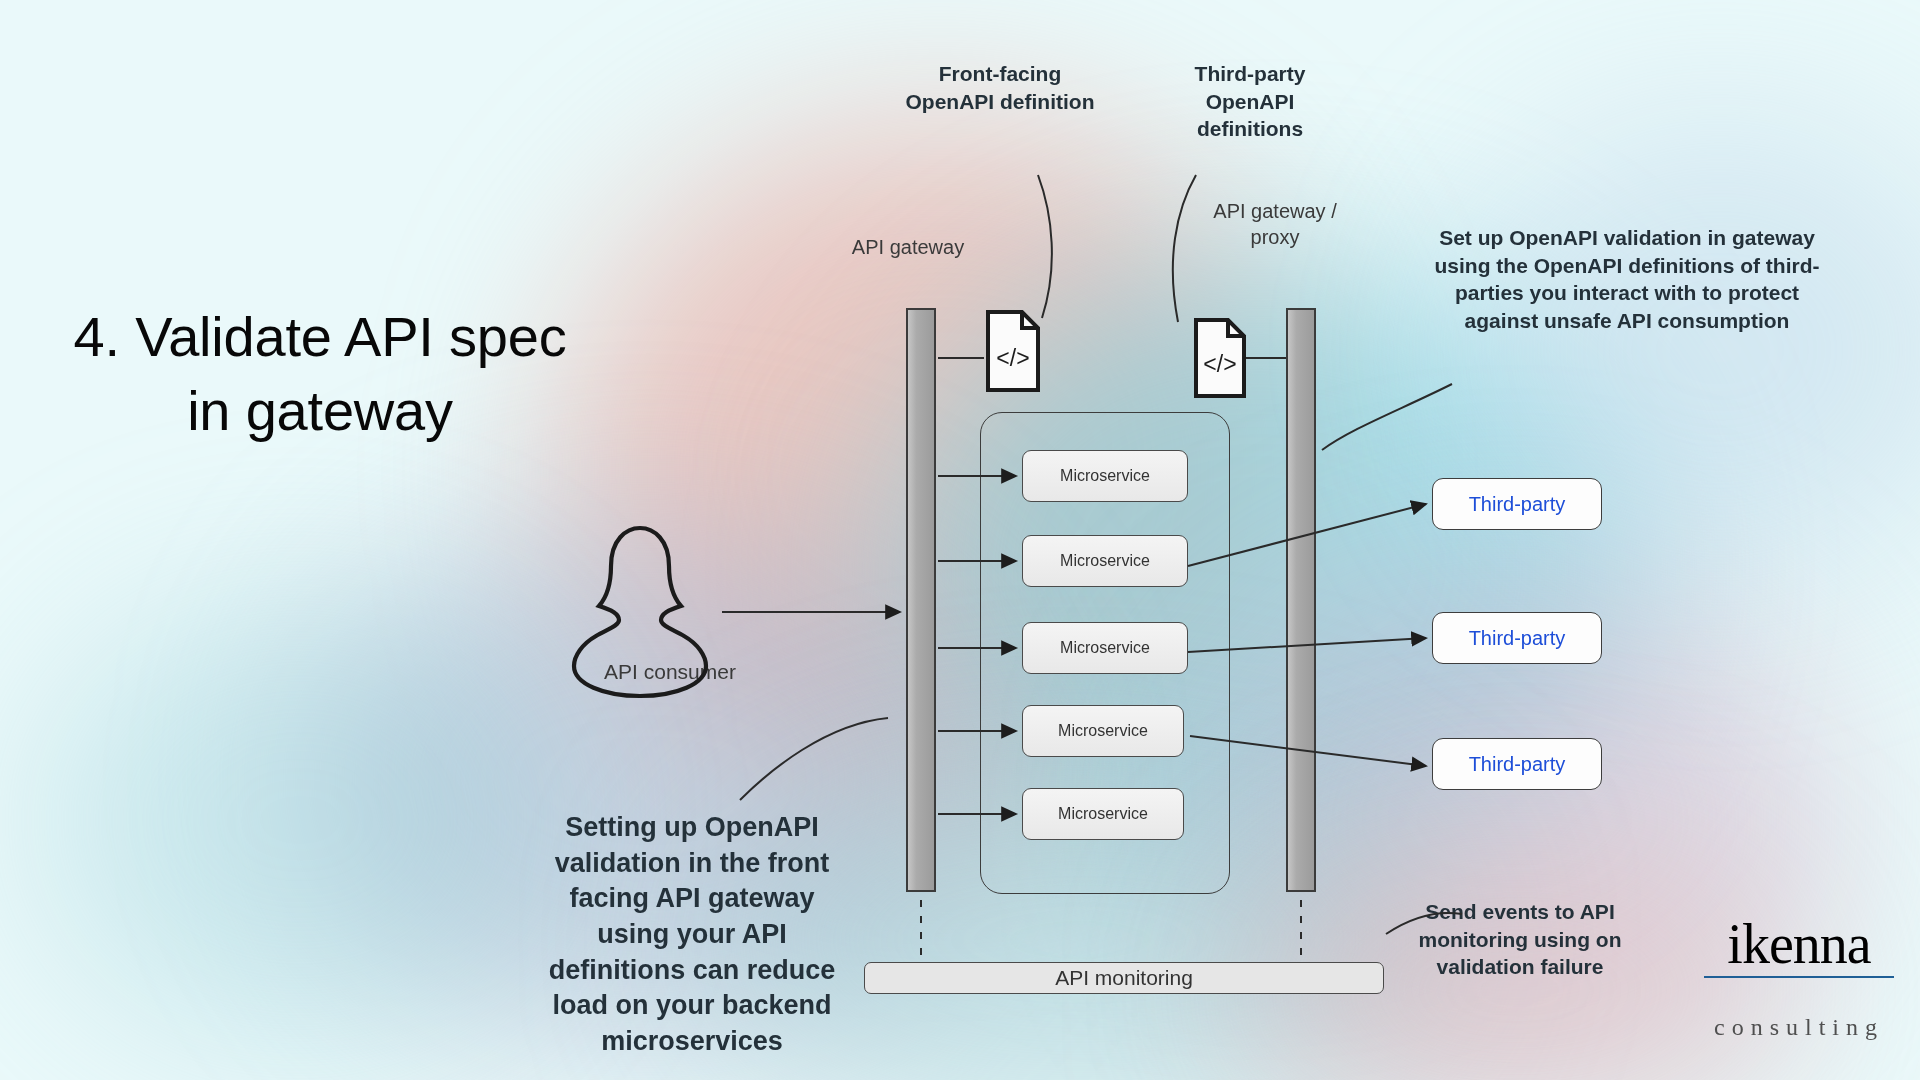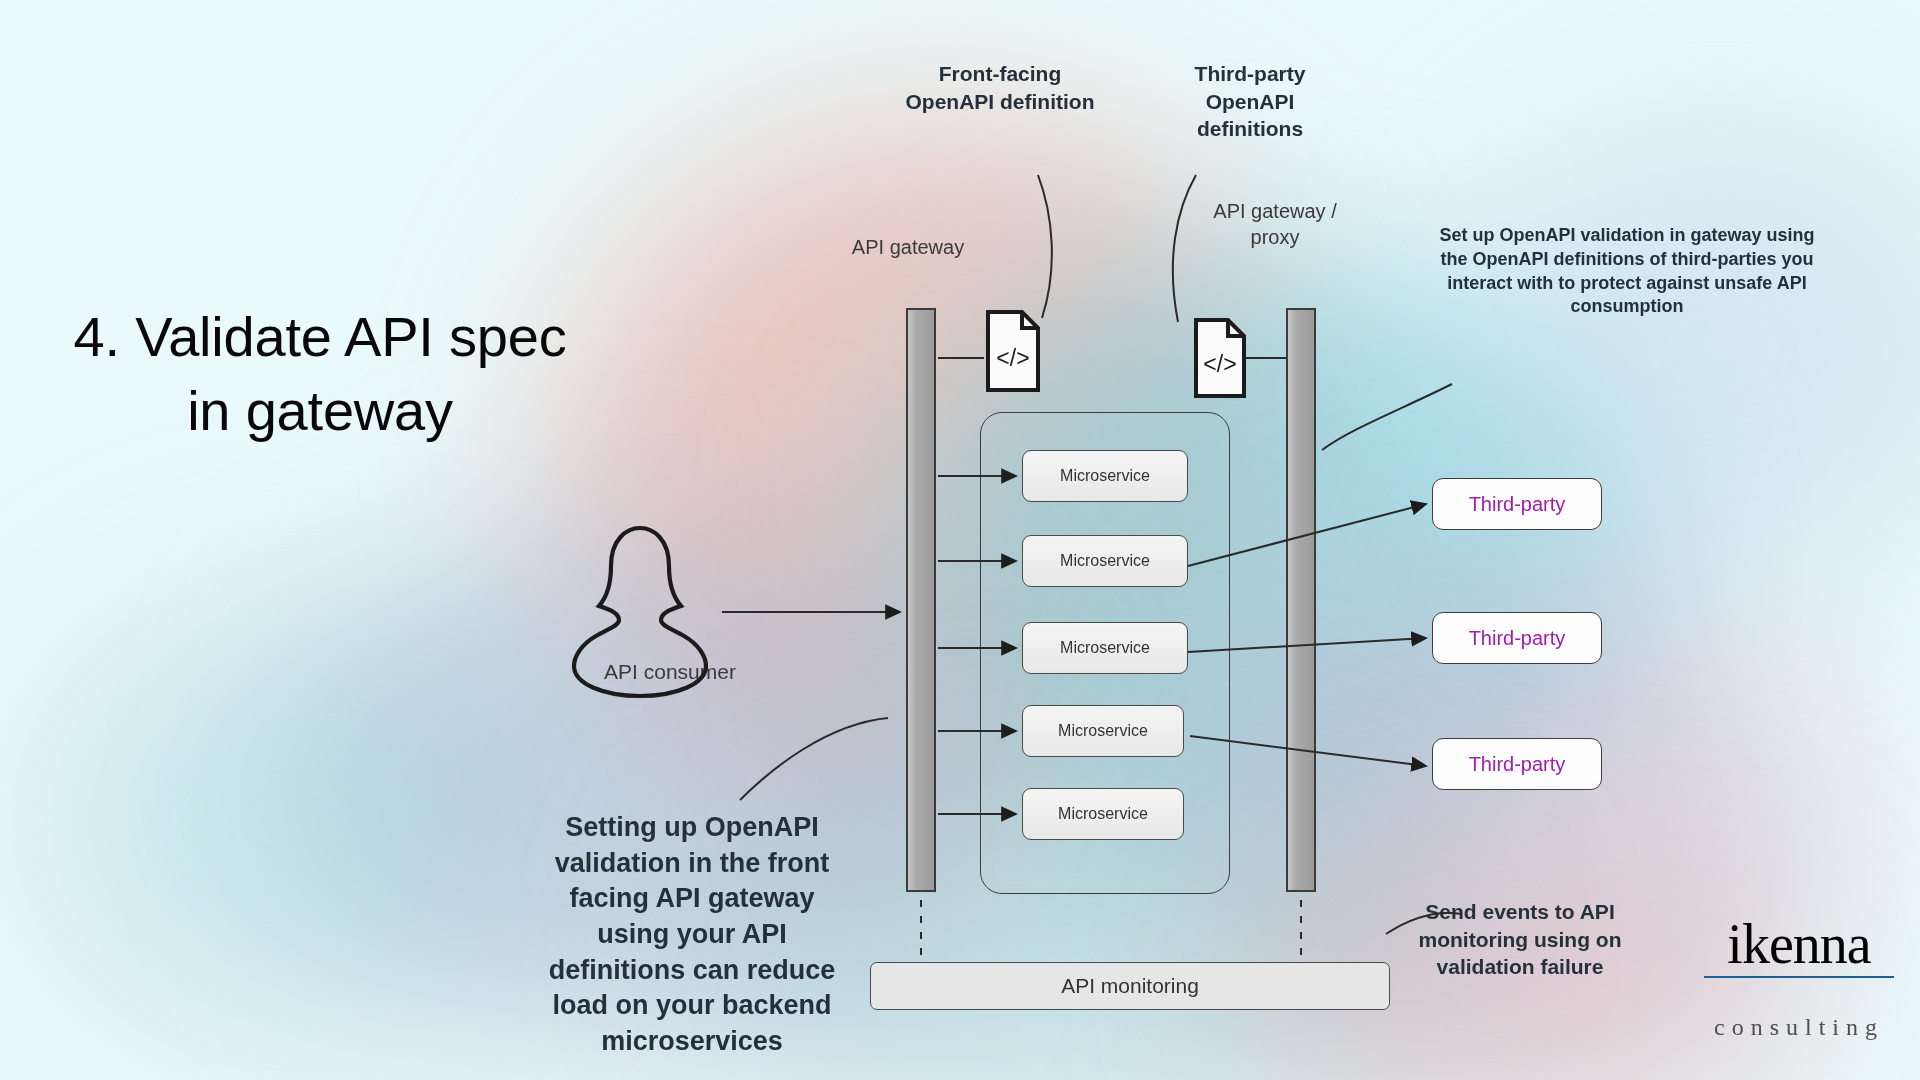--- a/index.html
+++ b/index.html
@@ -31,21 +31,21 @@
     letter-spacing:-.2px;
   }
 
   
   .callout{
     position:absolute; color:#24313a; font-weight:700;
     text-align:center; line-height:1.32;
   }
   #callout-top-left   { left:900px; top:60px;  width:200px; font-size:21px; }
   #callout-top-right  { left:1150px;top:60px;  width:200px; font-size:21px; }
-  #callout-right      { left:1432px;top:224px; width:390px; font-size:18px; }
+  #callout-right      { left:1432px;top:224px; width:390px; font-size:21px; }
   #callout-bottom-left{ left:542px; top:810px; width:300px; font-size:27px; }
   #callout-bottom-right{left:1400px;top:898px; width:240px; font-size:21px; }
 
   
   .thin-label{
     position:absolute; color:#3a3a3a; font-size:20px;
     text-align:center; line-height:1.28; font-weight:400;
   }
   #label-gateway      { left:838px;  top:235px; width:140px; }
   #label-gateway-proxy{ left:1200px; top:199px; width:150px; }
@@ -72,32 +72,32 @@
     display:flex; align-items:center; justify-content:center;
     color:#333; font-size:16px; white-space:nowrap;
   }
   .ms-box.wide{ width:162px; }
 
   
   .tp-box{
     position:absolute; width:170px; height:52px;
     background:#fdfdfd; border:1.8px solid #3d3d3d; border-radius:11px;
     display:flex; align-items:center; justify-content:center;
-    color:#a21caf; font-size:20px;
+    color:#1d4ed8; font-size:20px;
   }
   #tp1{ left:1432px; top:478px; }
   #tp2{ left:1432px; top:612px; }
   #tp3{ left:1432px; top:738px; }
 
   
   #api-monitoring{
-    position:absolute; left:864px; top:962px; width:520px; height:48px;
+    position:absolute; left:864px; top:962px; width:520px; height:32px;
     background:#e6e6e6; border:1.6px solid #4a4a4a; border-radius:7px;
     display:flex; align-items:center; justify-content:center;
-    color:#333; font-size:21px;margin-left:6px;
+    color:#333; font-size:21px;
   }
 
   
   #vec{ position:absolute; inset:0; z-index:3; pointer-events:none; }
 
   
   #logo{
     position:absolute; left:1704px; top:916px; width:190px; z-index:4;
     text-align:center;
   }

